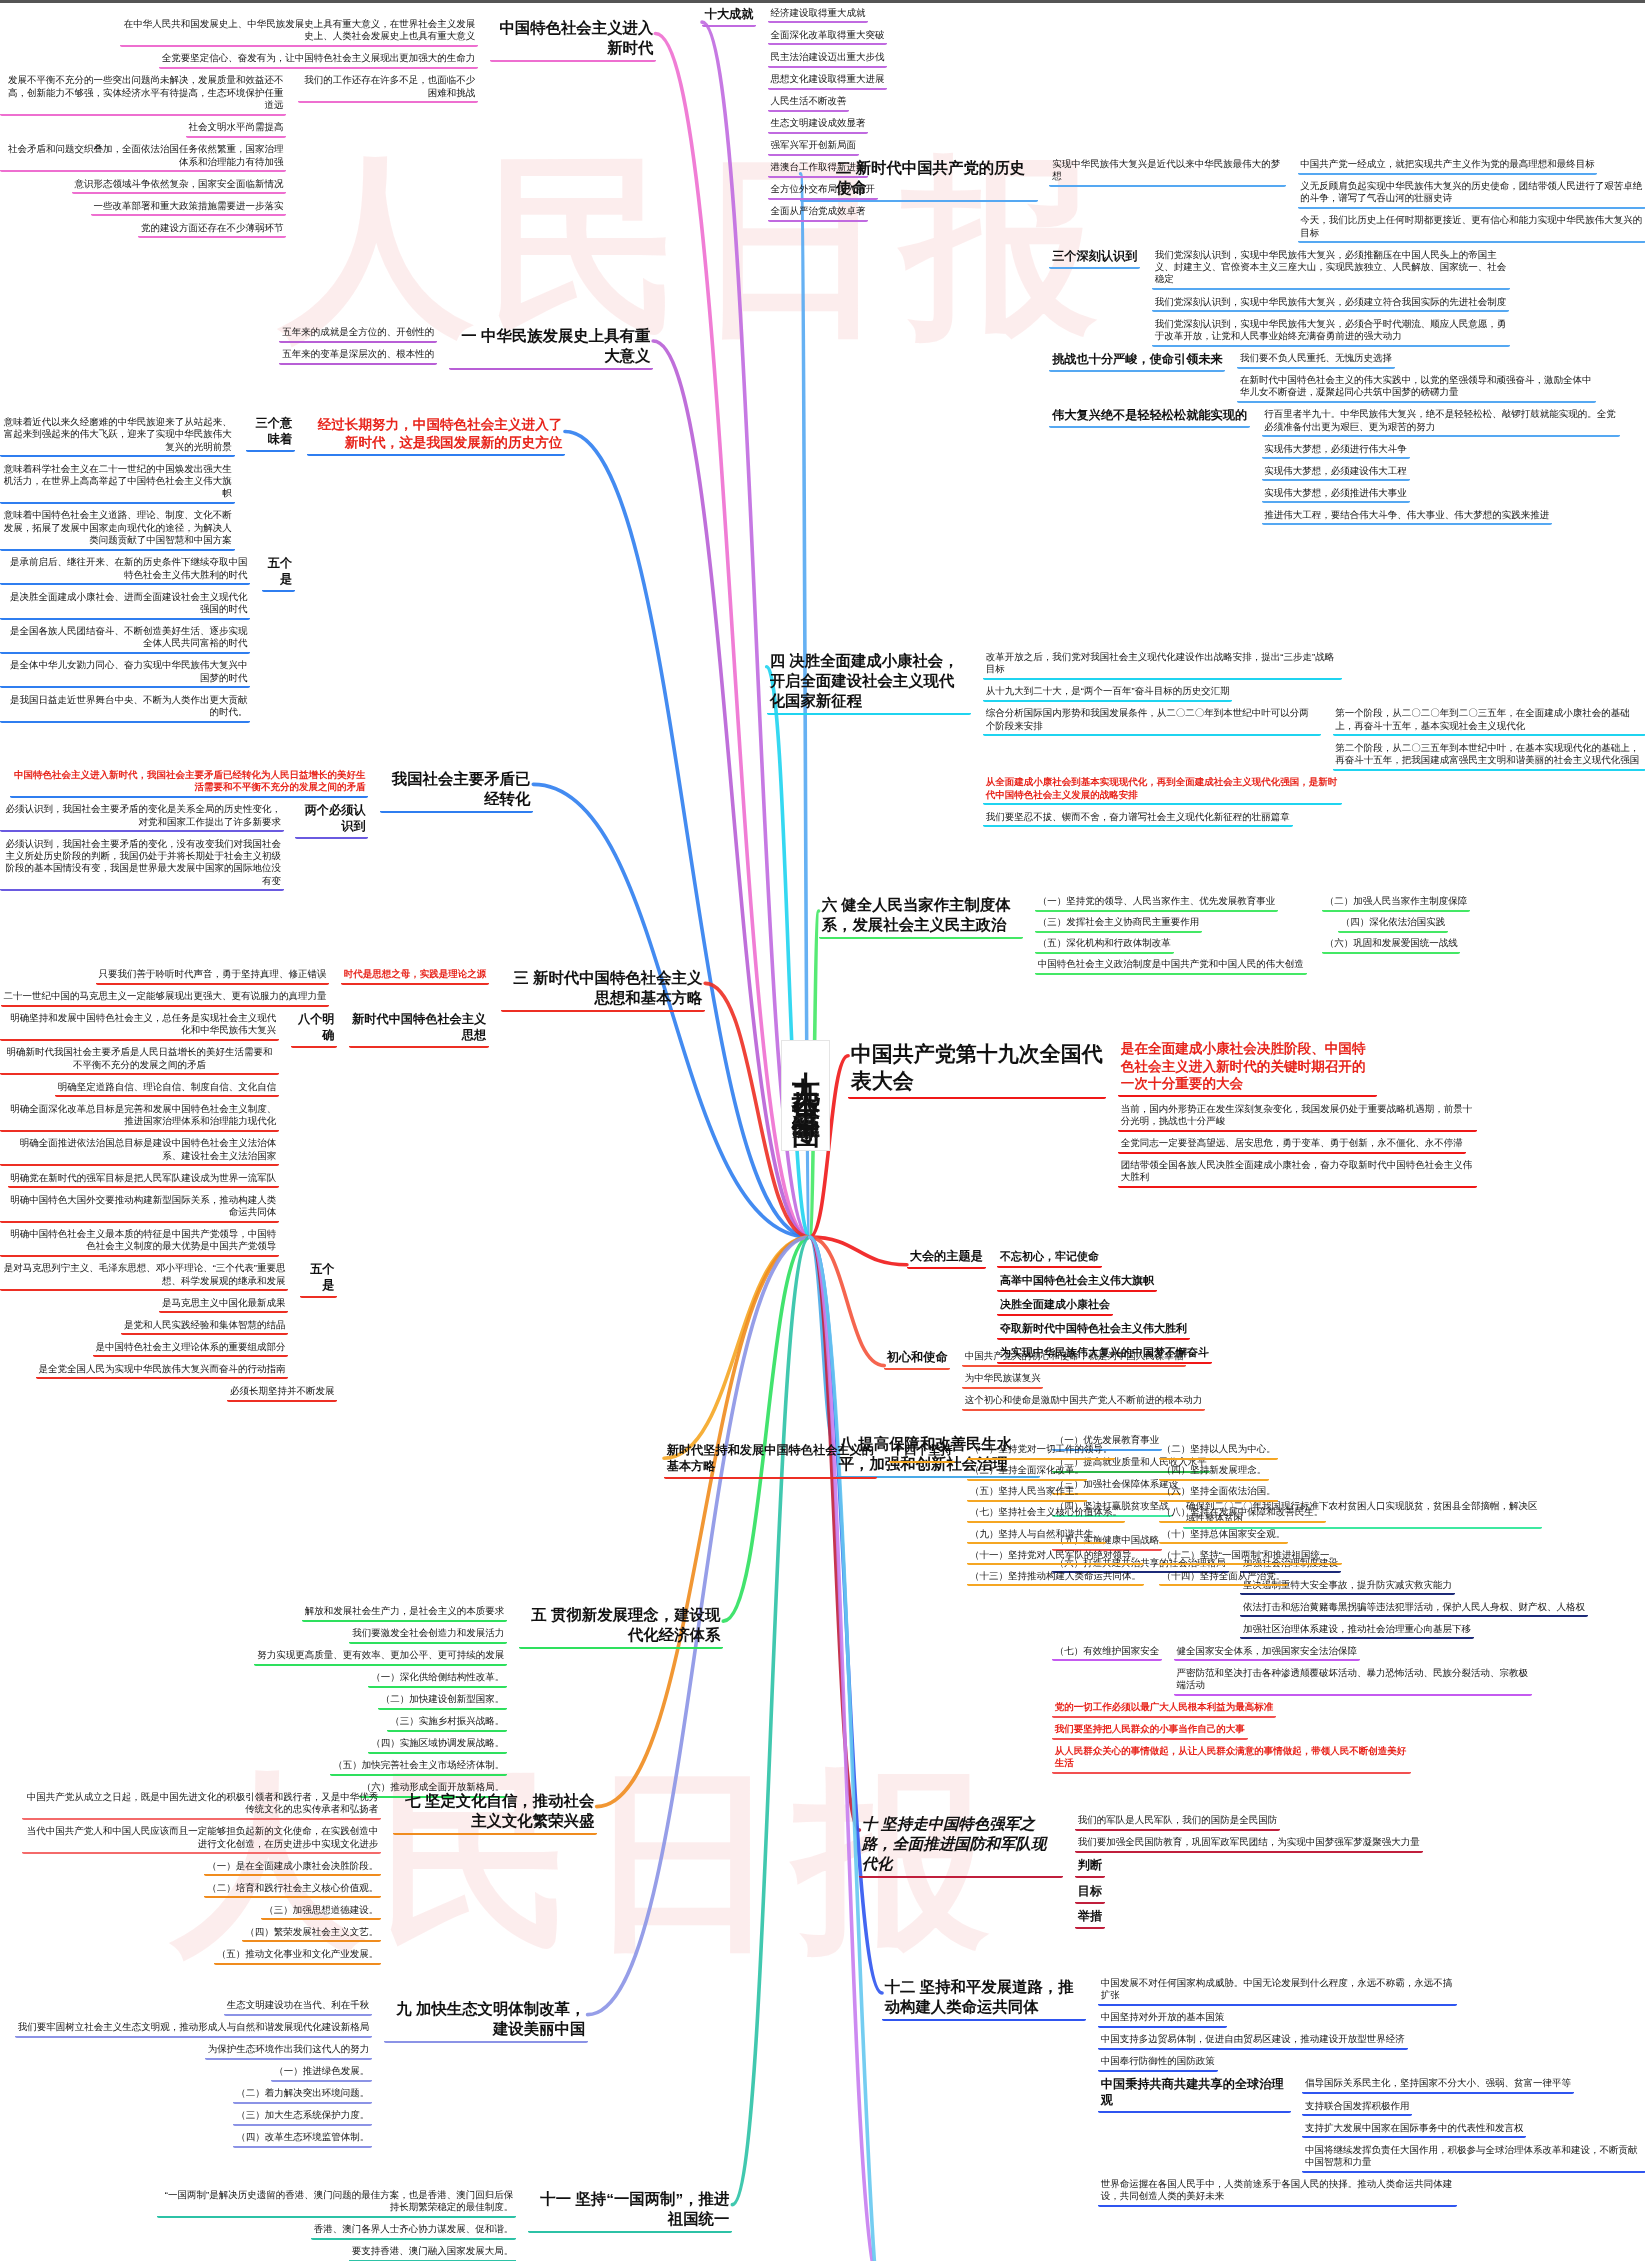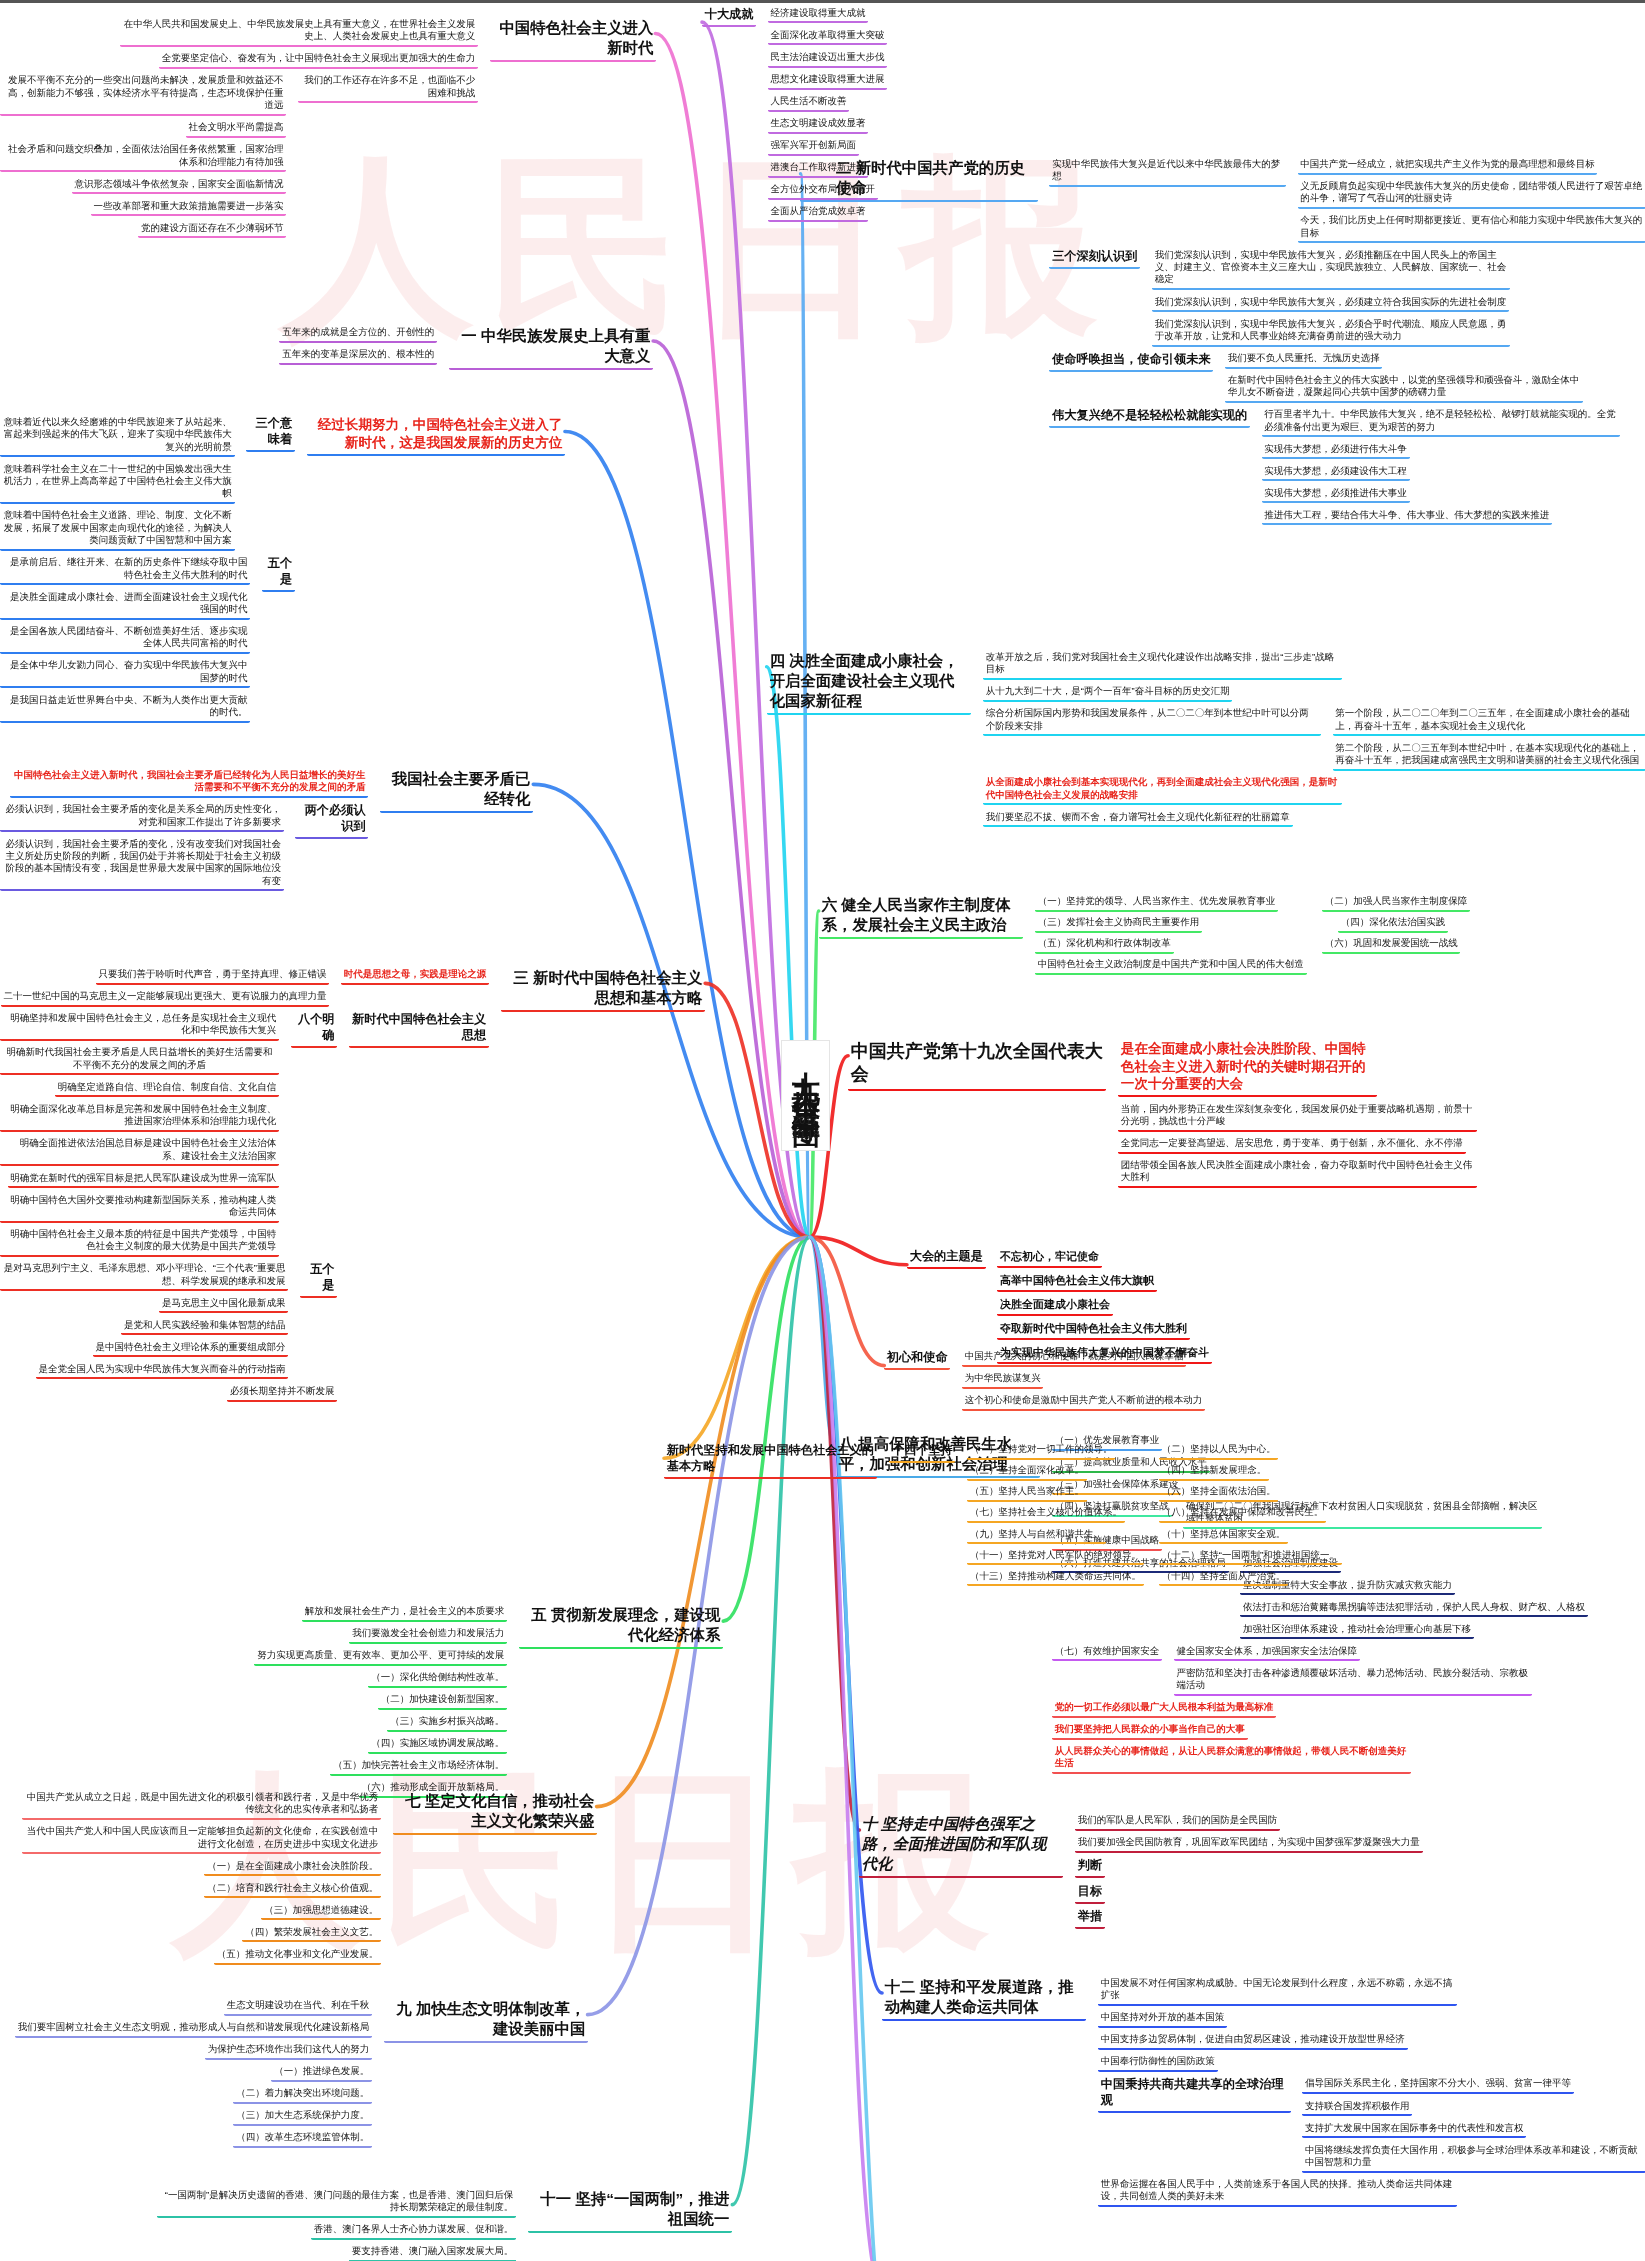--- a/index.html
+++ b/index.html
@@ -24,21 +24,21 @@
   .node.R{flex-direction:row;}
   .node.L{flex-direction:row-reverse;}
   .kids{display:flex;flex-direction:column;gap:5.4px;}
   .kids.g2{display:grid;grid-template-columns:auto auto;column-gap:15.4px;row-gap:4.5px;}
   .node.L .kids{align-items:flex-end;}
   .lab{display:inline-block;border-bottom:2.7px solid #999;border-radius:1.8px;padding:0 2.7px 2.3px 2.7px;
        font-size:9.5px;line-height:1.3;max-width:353px;}
   .node.L .lab{text-align:right;}
   .lab.lbl{font-size:12.2px;font-weight:bold;max-width:208px;}
   .lab.h1{font-size:15.4px;font-weight:bold;max-width:199px;}
-  .lab.h1x{font-size:18px;font-weight:bold;max-width:253px;}
+  .lab.h1x{font-size:21px;font-weight:bold;max-width:253px;}
   .lab.hlh{font-size:13.6px;font-weight:bold;color:#e8251c;max-width:253px;}
   .lab.hl{font-size:9.5px;font-weight:bold;color:#e8251c;}
   .lab.hlb{font-size:11px;font-weight:bold;}
   #c-b3 .lab.leaf,#c-jingguo .lab.leaf{max-width:326px;}
 
   
   #center{position:absolute;left:781px;top:1040px;z-index:3;display:flex;flex-direction:column;
           align-items:center;background:#fff;border:0.5px solid #e5e5e5;padding:8.1px 4.5px;}
   #center .ttl{writing-mode:vertical-rl;text-orientation:upright;font-size:28px;font-weight:bold;
                letter-spacing:6.3px;}
@@ -280,21 +280,21 @@
             </div>
             <div class="node R">
               <span class="lab leaf" style="border-color: rgb(85, 168, 242);">我们党深刻认识到，实现中华民族伟大复兴，必须建立符合我国实际的先进社会制度</span>
             </div>
             <div class="node R">
               <span class="lab leaf" style="border-color: rgb(85, 168, 242);">我们党深刻认识到，实现中华民族伟大复兴，必须合乎时代潮流、顺应人民意愿，勇于改革开放，让党和人民事业始终充满奋勇前进的强大动力</span>
             </div>
           </div>
         </div>
         <div class="node R">
-          <span class="lab lbl" style="border-color: rgb(85, 168, 242);">使命呼唤担当，使命引领未来</span>
+          <span class="lab lbl" style="border-color: rgb(85, 168, 242);">挑战也十分严峻，使命引领未来</span>
           <div class="kids">
             <div class="node R">
               <span class="lab leaf" style="border-color: rgb(85, 168, 242);">我们要不负人民重托、无愧历史选择</span>
             </div>
             <div class="node R">
               <span class="lab leaf" style="border-color: rgb(85, 168, 242);">在新时代中国特色社会主义的伟大实践中，以党的坚强领导和顽强奋斗，激励全体中华儿女不断奋进，凝聚起同心共筑中国梦的磅礴力量</span>
             </div>
           </div>
         </div>
         <div class="node R">

